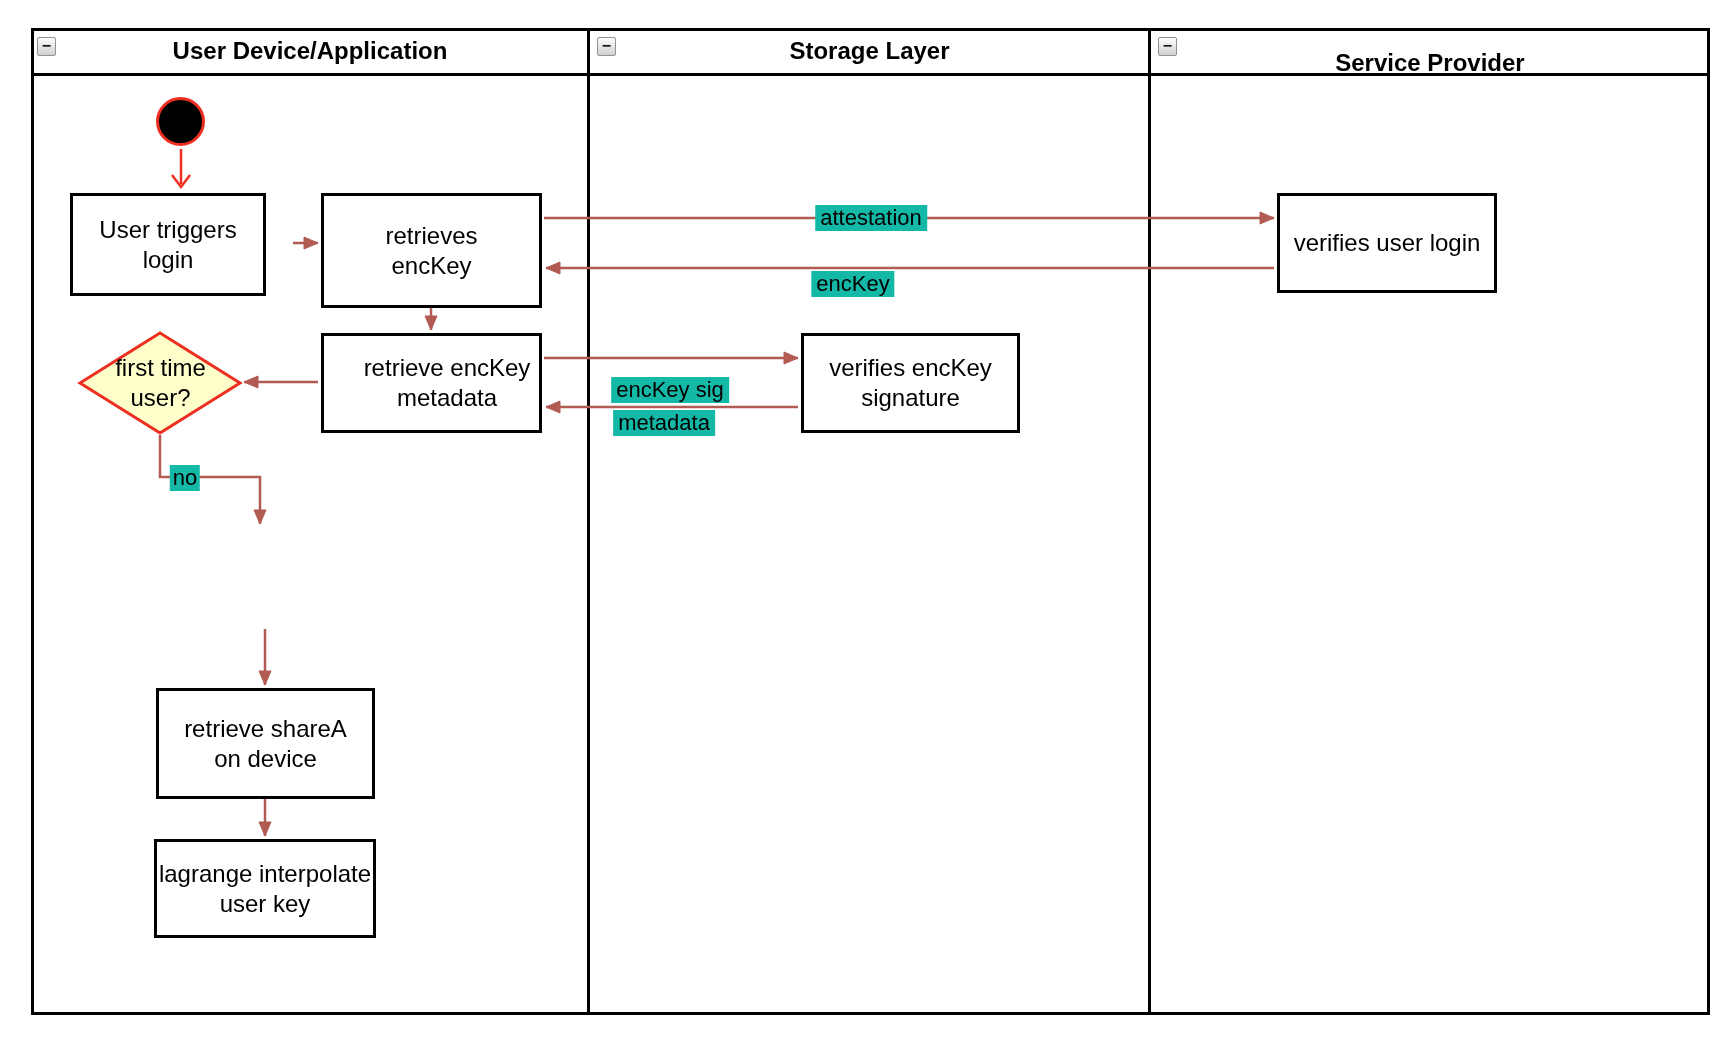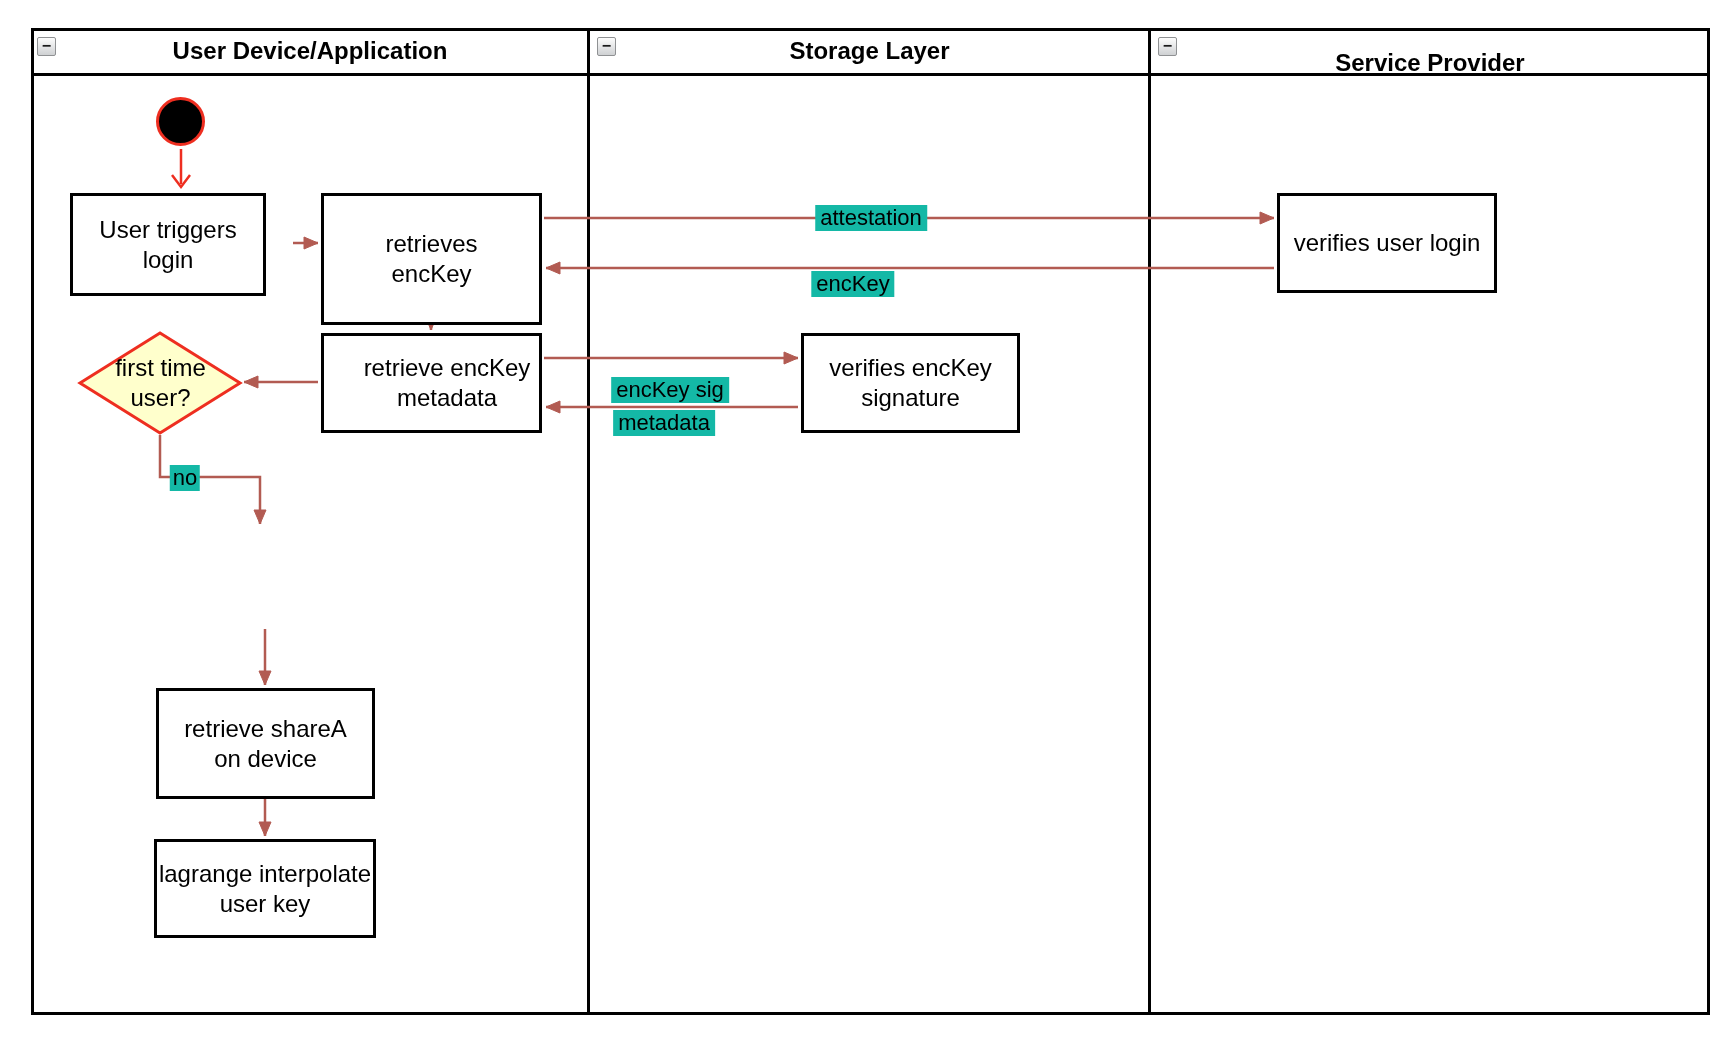--- a/index.html
+++ b/index.html
@@ -87,21 +87,21 @@
 
     <polygon points="80,383 160,333 240,383 160,433" fill="#ffffcc" stroke="#ee2e20" stroke-width="3"></polygon>
   </svg>
 
   <div class="start-node"></div>
 
   <div class="node" style="left:70px;top:193px;width:196px;height:103px;">
     <div class="node-label">User triggers login</div>
   </div>
 
-  <div class="node" style="left:321px;top:193px;width:221px;height:132px;">
+  <div class="node" style="left:321px;top:193px;width:221px;height:115px;">
     <div class="node-label">retrieves
 encKey</div>
   </div>
 
   <div class="node" style="left:1277px;top:193px;width:220px;height:100px;">
     <div class="node-label">verifies user login</div>
   </div>
 
   <div class="node" style="left:321px;top:333px;width:221px;height:100px;padding-left:31px;">
     <div class="node-label">retrieve encKey

